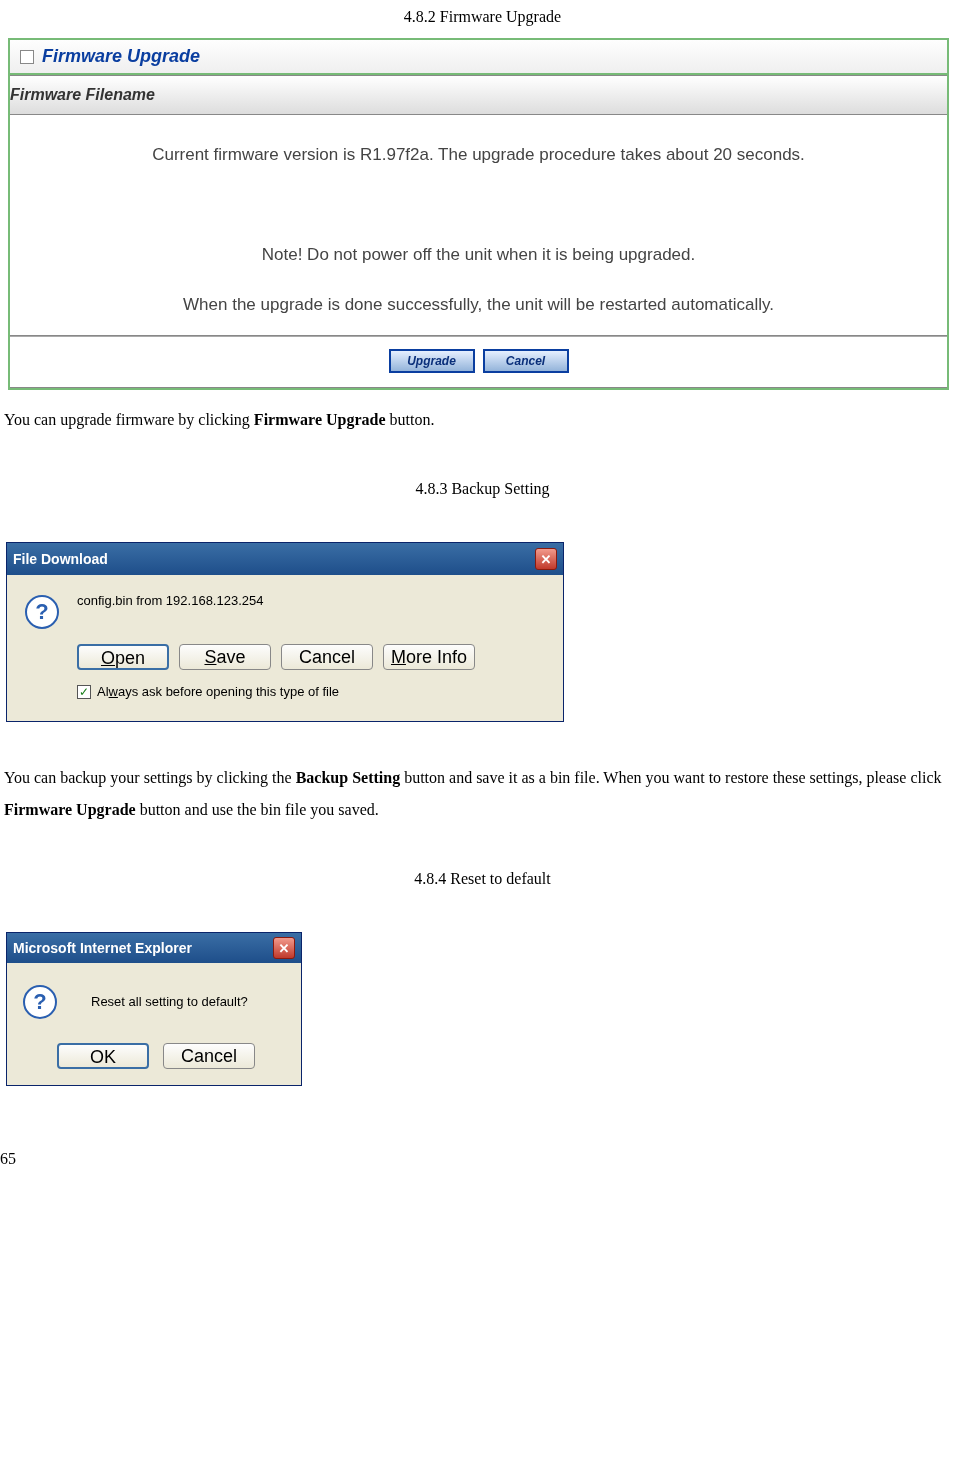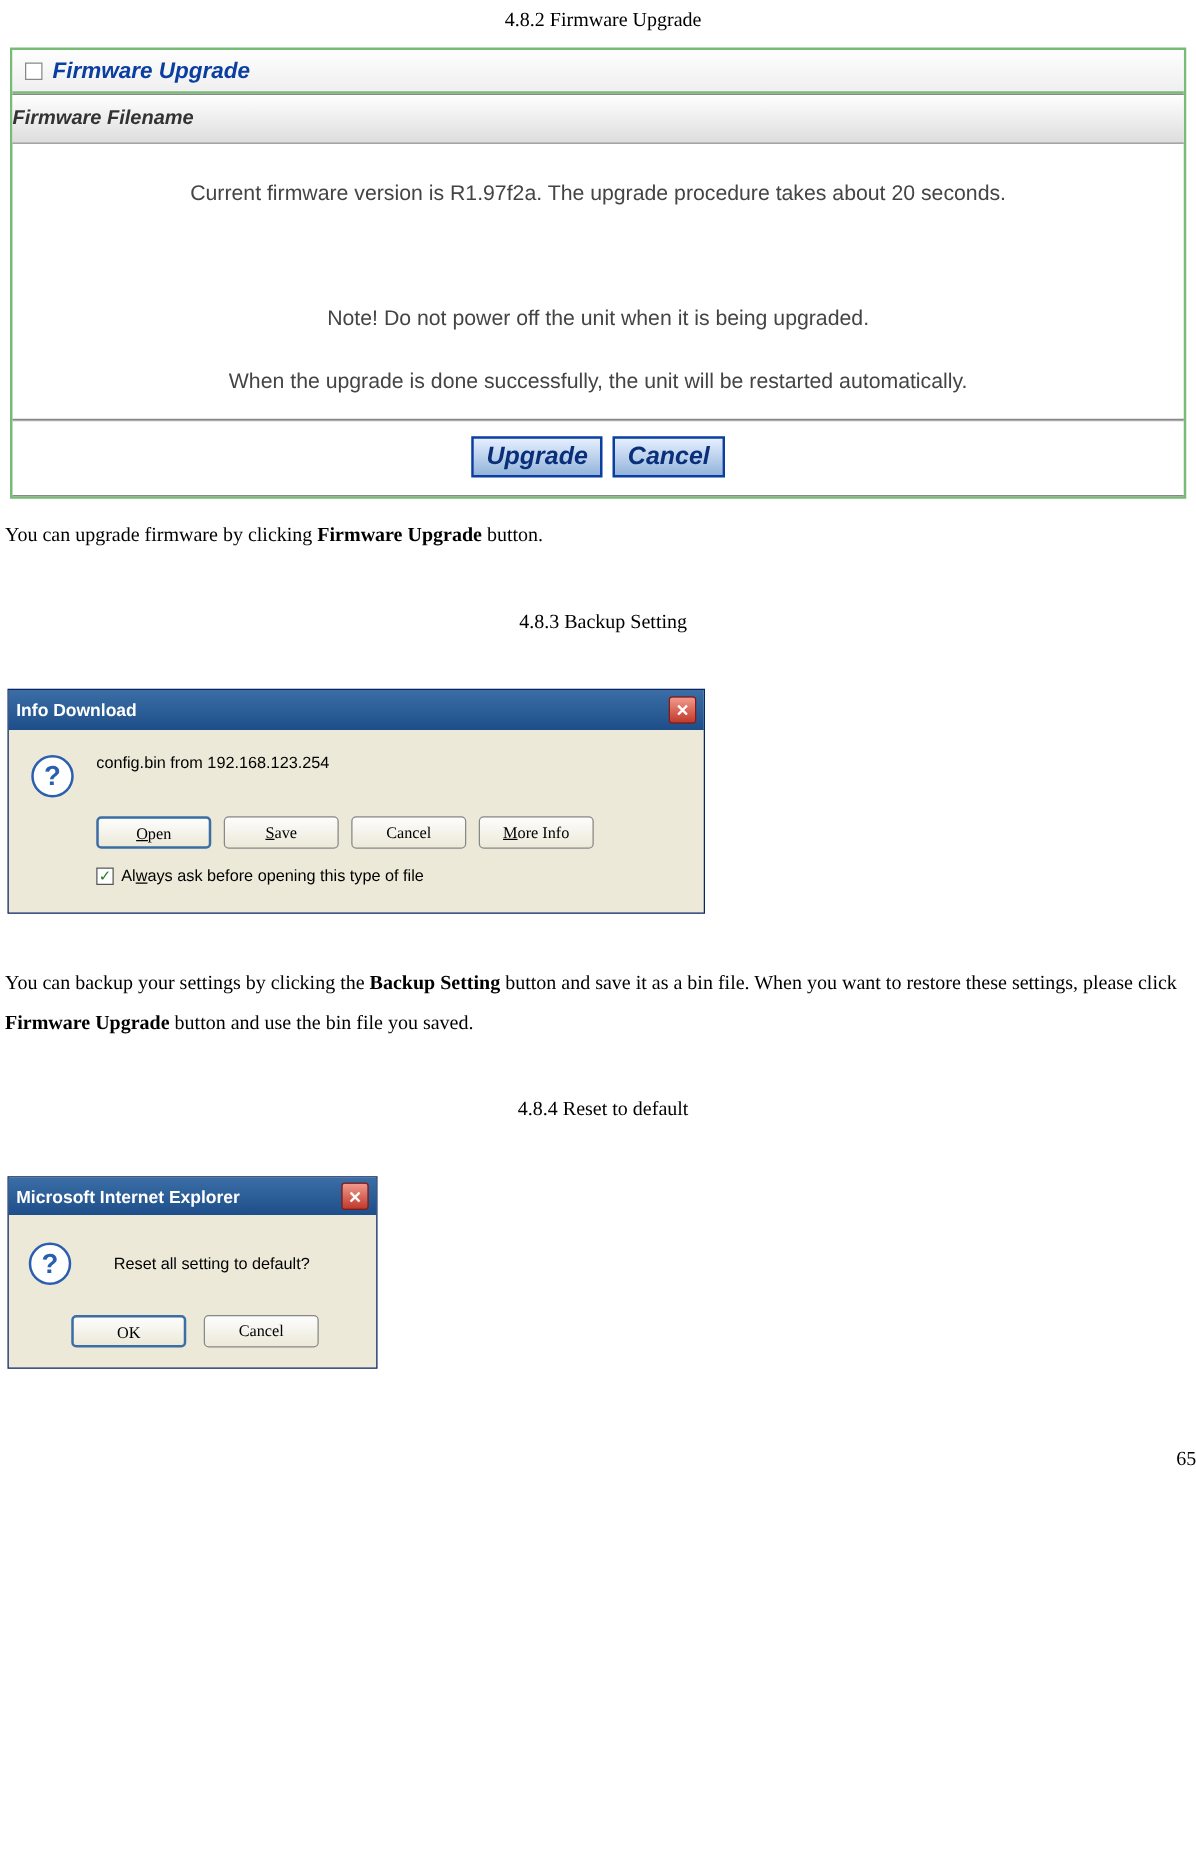--- a/index.html
+++ b/index.html
@@ -110,22 +110,22 @@
       margin: 0;
     }
     .action-btn {
       display: inline-block;
       background: linear-gradient(#e5efff, #94b4da);
       border: 2px solid #0a3ea0;
       color: #0a2f7a;
       font-weight: bold;
       font-style: italic;
       font-family: Arial, sans-serif;
-      font-size: 20px;
-      padding: 3px 10px;
+      font-size: 12px;
+      padding: 3px 0;
       margin: 0 2px;
       min-width: 86px;
       text-align: center;
     }
     .body-text {
       margin: 14px 0 44px 4px;
       line-height: 2.0;
     }
     .body-text b {
       font-weight: bold;
@@ -206,22 +206,22 @@
       gap: 10px;
       margin-bottom: 14px;
     }
     .xp-btn {
       flex: 0 0 auto;
       width: 92px;
       height: 26px;
       background: linear-gradient(#fdfdfd, #ece9d8);
       border: 1px solid #888;
       border-radius: 4px;
-      font-family: Liberation Serif, serif;
-      font-size: 13px;
+      font-family: Liberation Sans, sans-serif;
+      font-size: 18px;
       color: #000;
       text-align: center;
       line-height: 24px;
     }
     .xp-btn.default {
       border: 2px solid #3a6ea5;
     }
     .xp-underline {
       text-decoration: underline;
     }
@@ -267,21 +267,21 @@
       display: flex;
       gap: 14px;
       justify-content: center;
       margin-bottom: 10px;
     }
     .ie-buttons .xp-btn {
       width: 92px;
     }
 
     .page-number {
-      text-align: right;
+      text-align: left;
       margin-top: 64px;
       font-size: 16px;
     }
   </style>
 </head>
 <body>
 
 <div class="section-heading">4.8.2 Firmware Upgrade</div>
 
 <div class="panel">
@@ -302,21 +302,21 @@
 </div>
 
 <p class="body-text">
   <span>You can upgrade firmware by clicking </span><b>Firmware Upgrade</b><span> button.</span>
 </p>
 
 <div class="section-heading mid">4.8.3 Backup Setting</div>
 
 <div class="dlg">
   <div class="dlg-titlebar">
-    <span class="dlg-title">Info Download</span>
+    <span class="dlg-title">File Download</span>
     <span class="close-btn">✕</span>
   </div>
   <div class="dlg-body">
     <div class="dlg-icon">?</div>
     <div class="dlg-content">
       <div class="dlg-line2">config.bin from 192.168.123.254</div>
       <div class="dlg-buttons">
         <button class="xp-btn default"><span class="xp-underline">O</span><span>pen</span></button>
         <button class="xp-btn"><span class="xp-underline">S</span><span>ave</span></button>
         <button class="xp-btn">Cancel</button>

